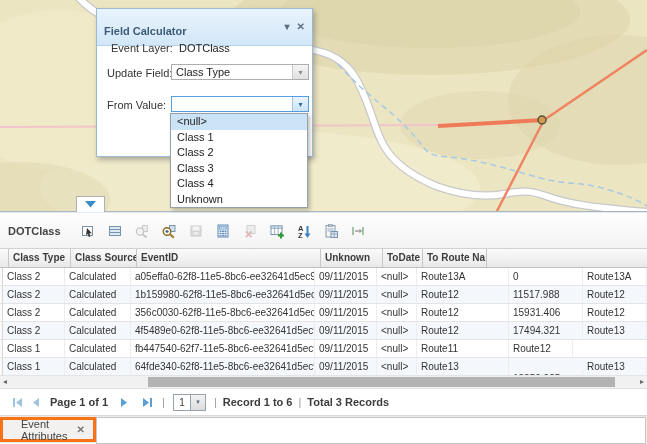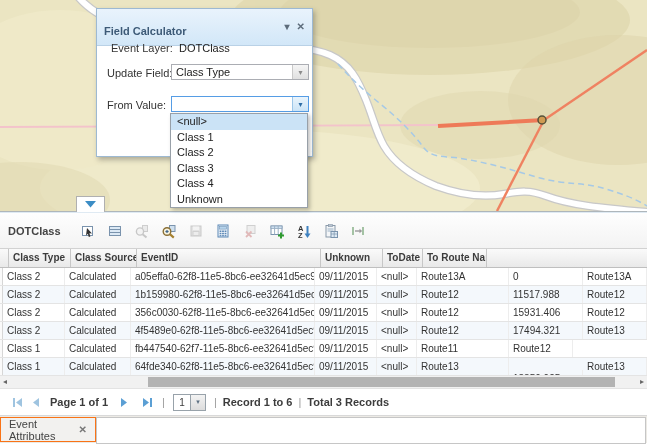--- a/index.html
+++ b/index.html
@@ -67,21 +67,21 @@
   .pg-sep{color:#9a9a9a;margin:0 6px;}
   .page-combo{display:flex;margin:0 2px;}
   .pc-txt{width:16px;height:15px;border:1px solid #98a2aa;font-size:10px;text-align:center;line-height:15px;background:#fff;}
   .pc-btn{width:15px;height:17px;border:1px solid #98a2aa;border-left:none;box-sizing:border-box;
     background:linear-gradient(#f3f3f3,#dcdcdc);display:flex;align-items:center;justify-content:center;
     font-size:7px;color:#5d7082;}
 
   .tabbar{height:27px;background:#eceae5;position:relative;}
   .tab-filler{position:absolute;left:96px;top:1px;right:1px;height:25px;background:#fff;border:1px solid #c6c6c6;}
   .tab-active{position:absolute;left:0;top:1px;width:96px;height:25px;background:#f2f1ef;
-    border:1px solid #f97316;display:flex;align-items:center;padding:0 8px;font-size:11px;color:#444;box-sizing:border-box;}
+    border:3px solid #f97316;display:flex;align-items:center;padding:0 18px;font-size:11px;color:#444;box-sizing:border-box;}
   .tab-close{margin-left:9px;color:#777;font-size:10px;font-weight:bold;}
 </style>
 </head>
 <body>
 
 <div class="app">
 
   <div class="map">
     <svg width="647" height="211" viewBox="0 0 647 211">
       <rect width="647" height="211" fill="#ebe5c2"></rect>

